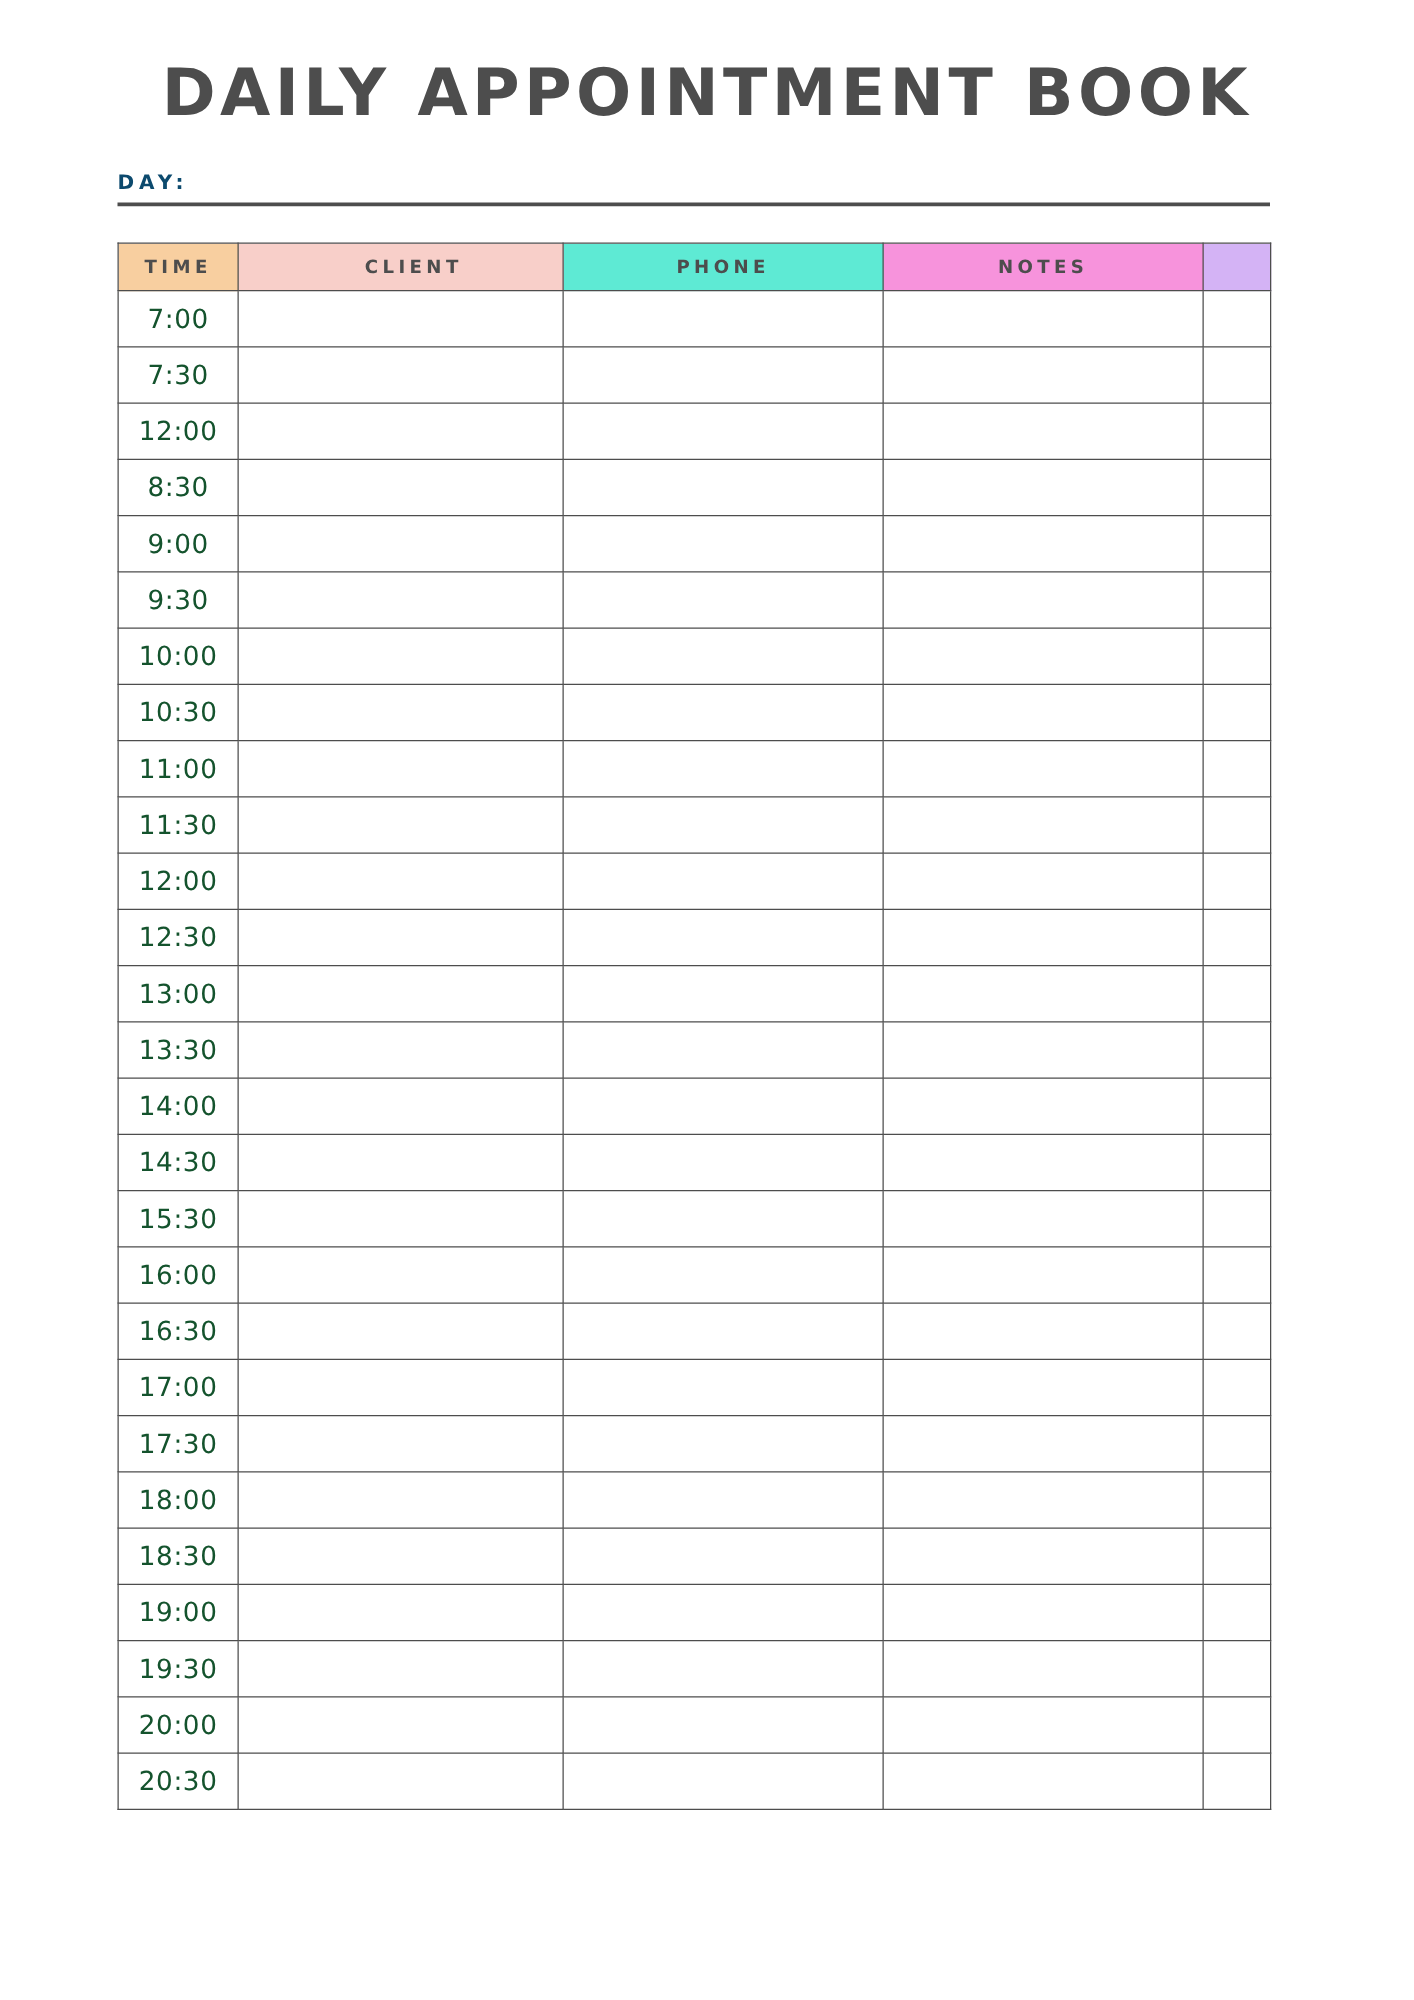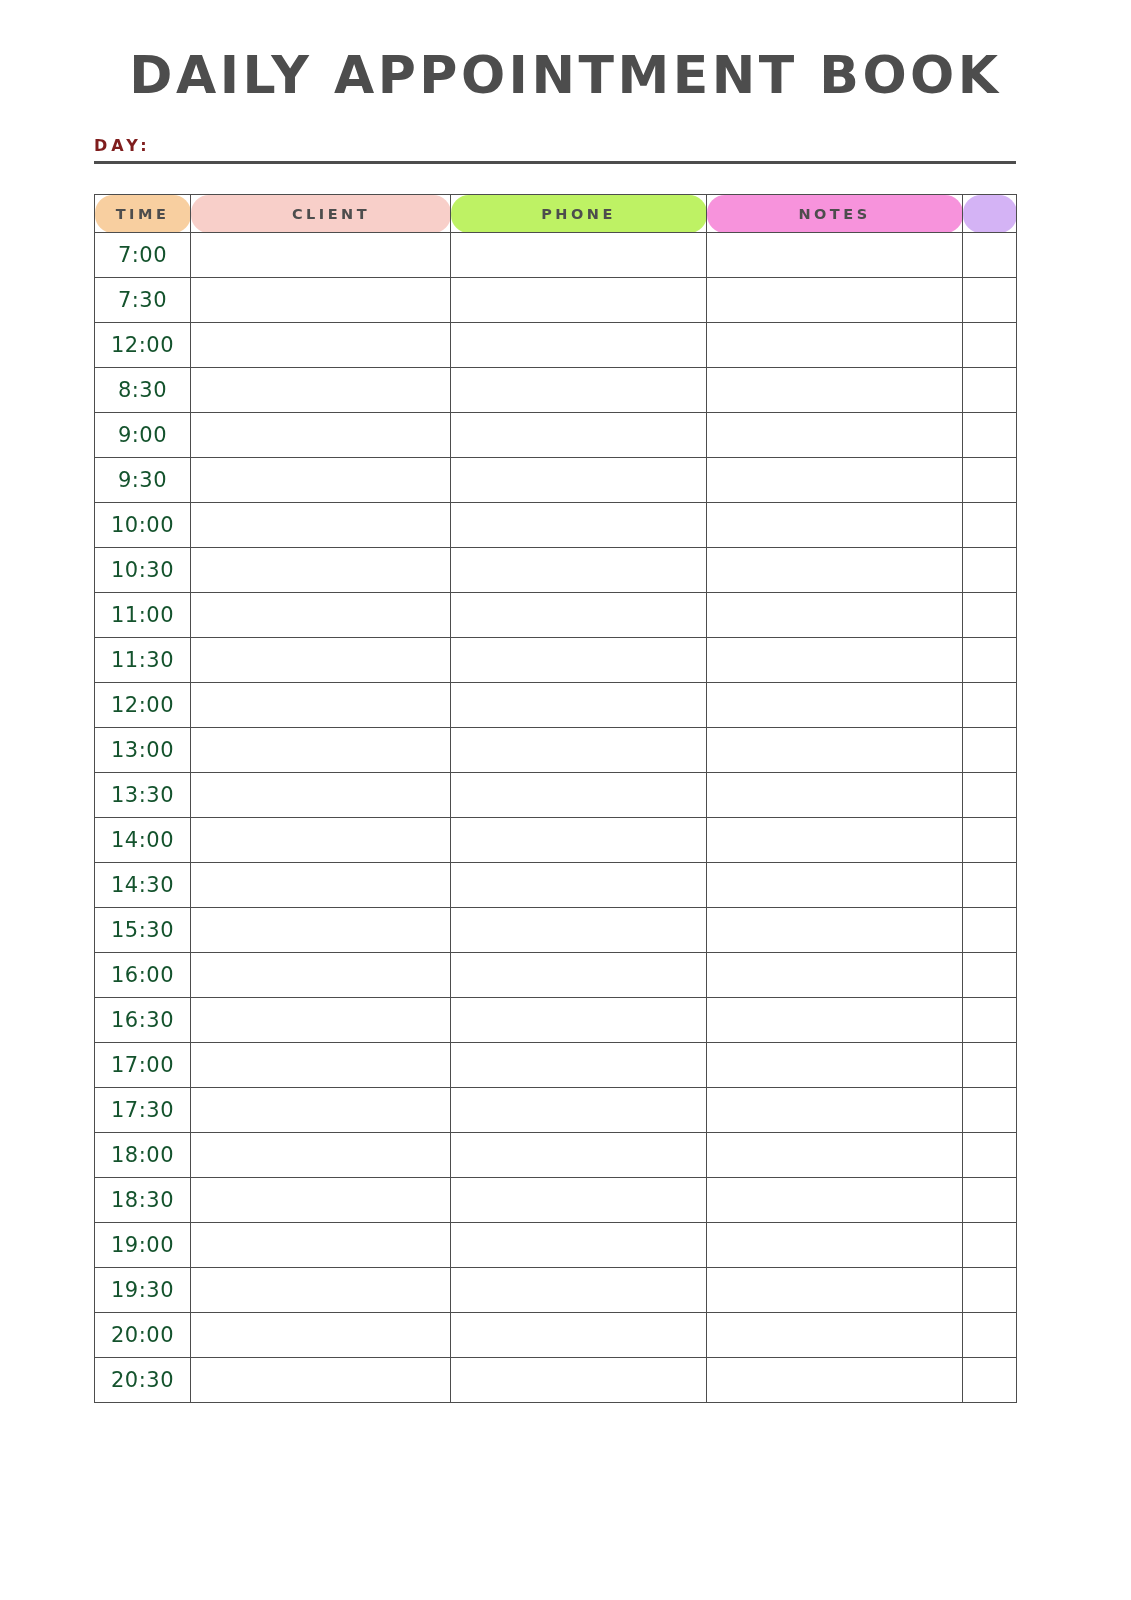--- a/index.html
+++ b/index.html
@@ -39,21 +39,21 @@
     left: 94px;
     top: 136px;
     width: 922px;
     border-bottom: 3px solid #4d4d4d;
     padding-bottom: 6px;
   }
   .day-label {
     font-size: 16px;
     font-weight: bold;
     letter-spacing: 4px;
-    color: #7f1d1d;
+    color: #0c4a6e;
     font-family: "DejaVu Sans", sans-serif;
   }
   table.sheet {
     position: absolute;
     left: 94px;
     top: 194px;
     width: 922px;
     border-collapse: collapse;
     table-layout: fixed;
   }
@@ -64,21 +64,20 @@
     box-sizing: border-box;
   }
   table.sheet thead th {
     height: 38px;
     font-size: 14.5px;
     font-weight: bold;
     letter-spacing: 3.5px;
     color: #4d4d4d;
     text-align: center;
     font-family: "DejaVu Sans", sans-serif;
-    border-radius: 18px;
   }
   .col-time   { width: 96px; }
   .col-client { width: 260px; }
   .col-phone  { width: 256px; }
   .col-notes  { width: 256px; }
   .col-extra  { width: 54px; }
 
   td.time-cell {
     text-align: center;
     font-size: 21px;
@@ -105,21 +104,21 @@
       <col class="col-time">
       <col class="col-client">
       <col class="col-phone">
       <col class="col-notes">
       <col class="col-extra">
     </colgroup>
     <thead>
       <tr>
         <th style="background: rgb(248, 207, 160);">TIME</th>
         <th style="background: rgb(248, 207, 201); padding-left: 21px;">CLIENT</th>
-        <th style="background: #bef264;">PHONE</th>
+        <th style="background: #5eead4;">PHONE</th>
         <th style="background: rgb(247, 147, 220);">NOTES</th>
         <th style="background: rgb(212, 179, 245);"></th>
       </tr>
     </thead>
     <tbody>
         <tr>
           <td class="time-cell">7:00</td>
           <td class="blank-cell"></td>
           <td class="blank-cell"></td>
           <td class="blank-cell"></td>
@@ -189,20 +188,27 @@
           <td class="blank-cell"></td>
         </tr>
         <tr>
           <td class="time-cell">12:00</td>
           <td class="blank-cell"></td>
           <td class="blank-cell"></td>
           <td class="blank-cell"></td>
           <td class="blank-cell"></td>
         </tr>
         <tr>
+          <td class="time-cell">12:30</td>
+          <td class="blank-cell"></td>
+          <td class="blank-cell"></td>
+          <td class="blank-cell"></td>
+          <td class="blank-cell"></td>
+        </tr>
+        <tr>
           <td class="time-cell">13:00</td>
           <td class="blank-cell"></td>
           <td class="blank-cell"></td>
           <td class="blank-cell"></td>
           <td class="blank-cell"></td>
         </tr>
         <tr>
           <td class="time-cell">13:30</td>
           <td class="blank-cell"></td>
           <td class="blank-cell"></td>

